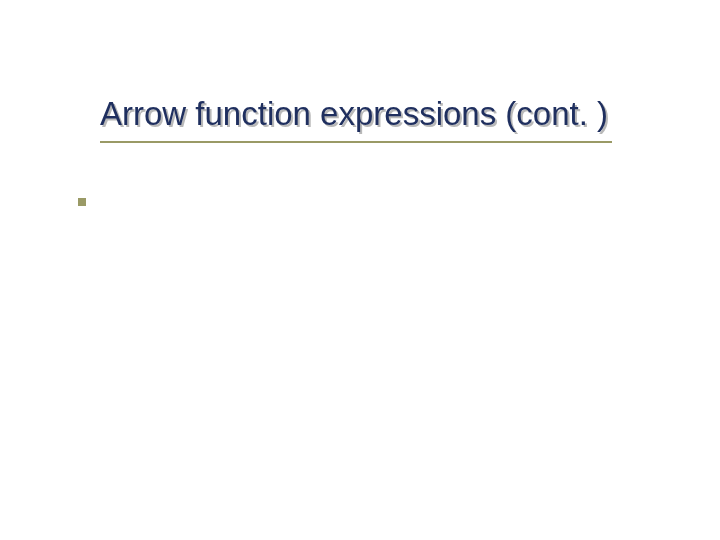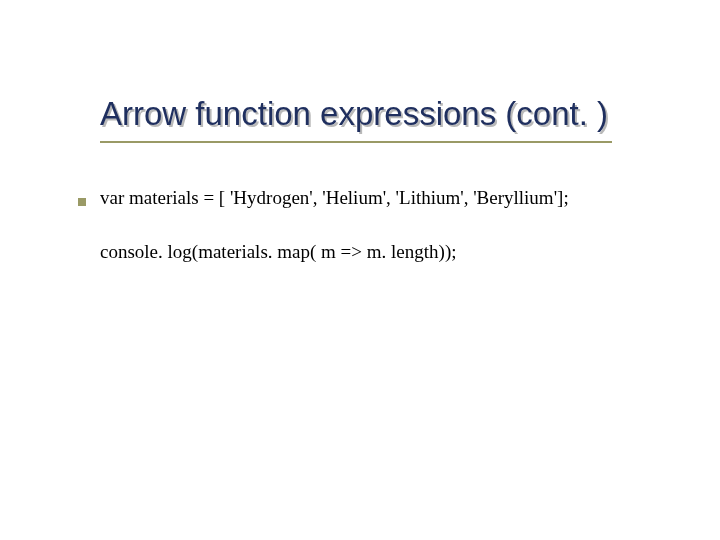--- a/index.html
+++ b/index.html
@@ -72,18 +72,16 @@
 
   <div class="title-wrap">
     <div class="title title-shadow">Arrow function expressions (cont. )</div>
     <div class="title title-front">Arrow function expressions (cont. )</div>
     <div class="rule"></div>
   </div>
 
   <div class="bullet"></div>
 
   <div class="body">
-    <p>var materials = [  'Hydrogen',  'Helium',  'Lithium', 'Beryllium'];</p>
     <div class="gap"></div>
-    <p>console. log(materials. map( m =&gt; m. length));</p>
   </div>
 
 </div>
 
 </body></html>

